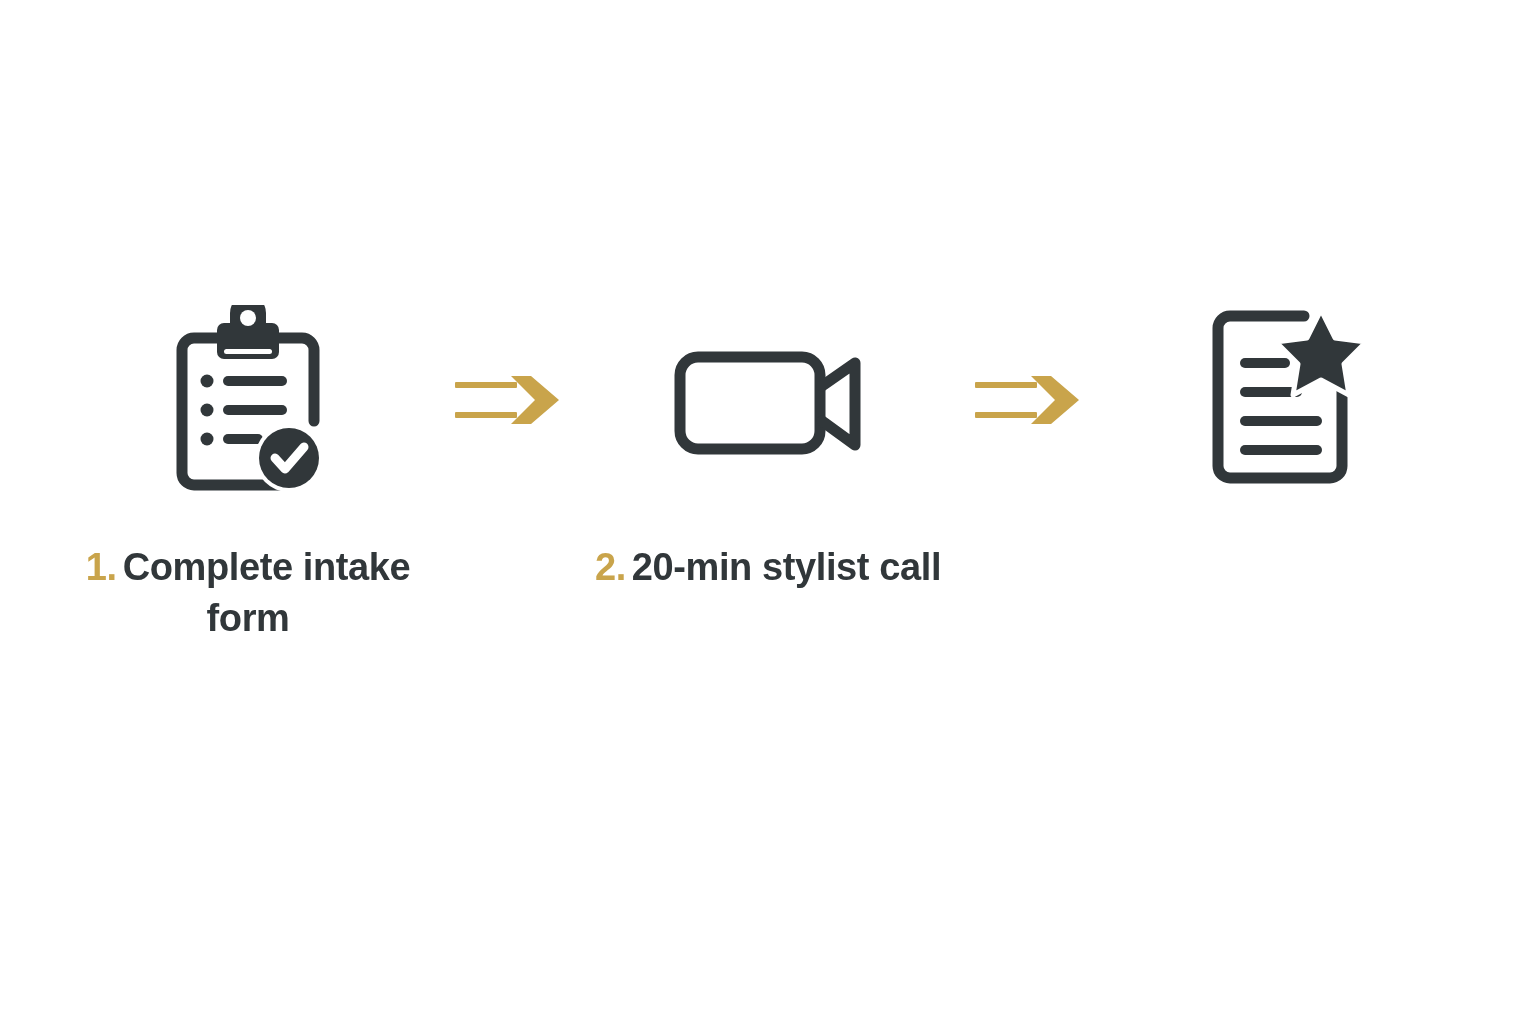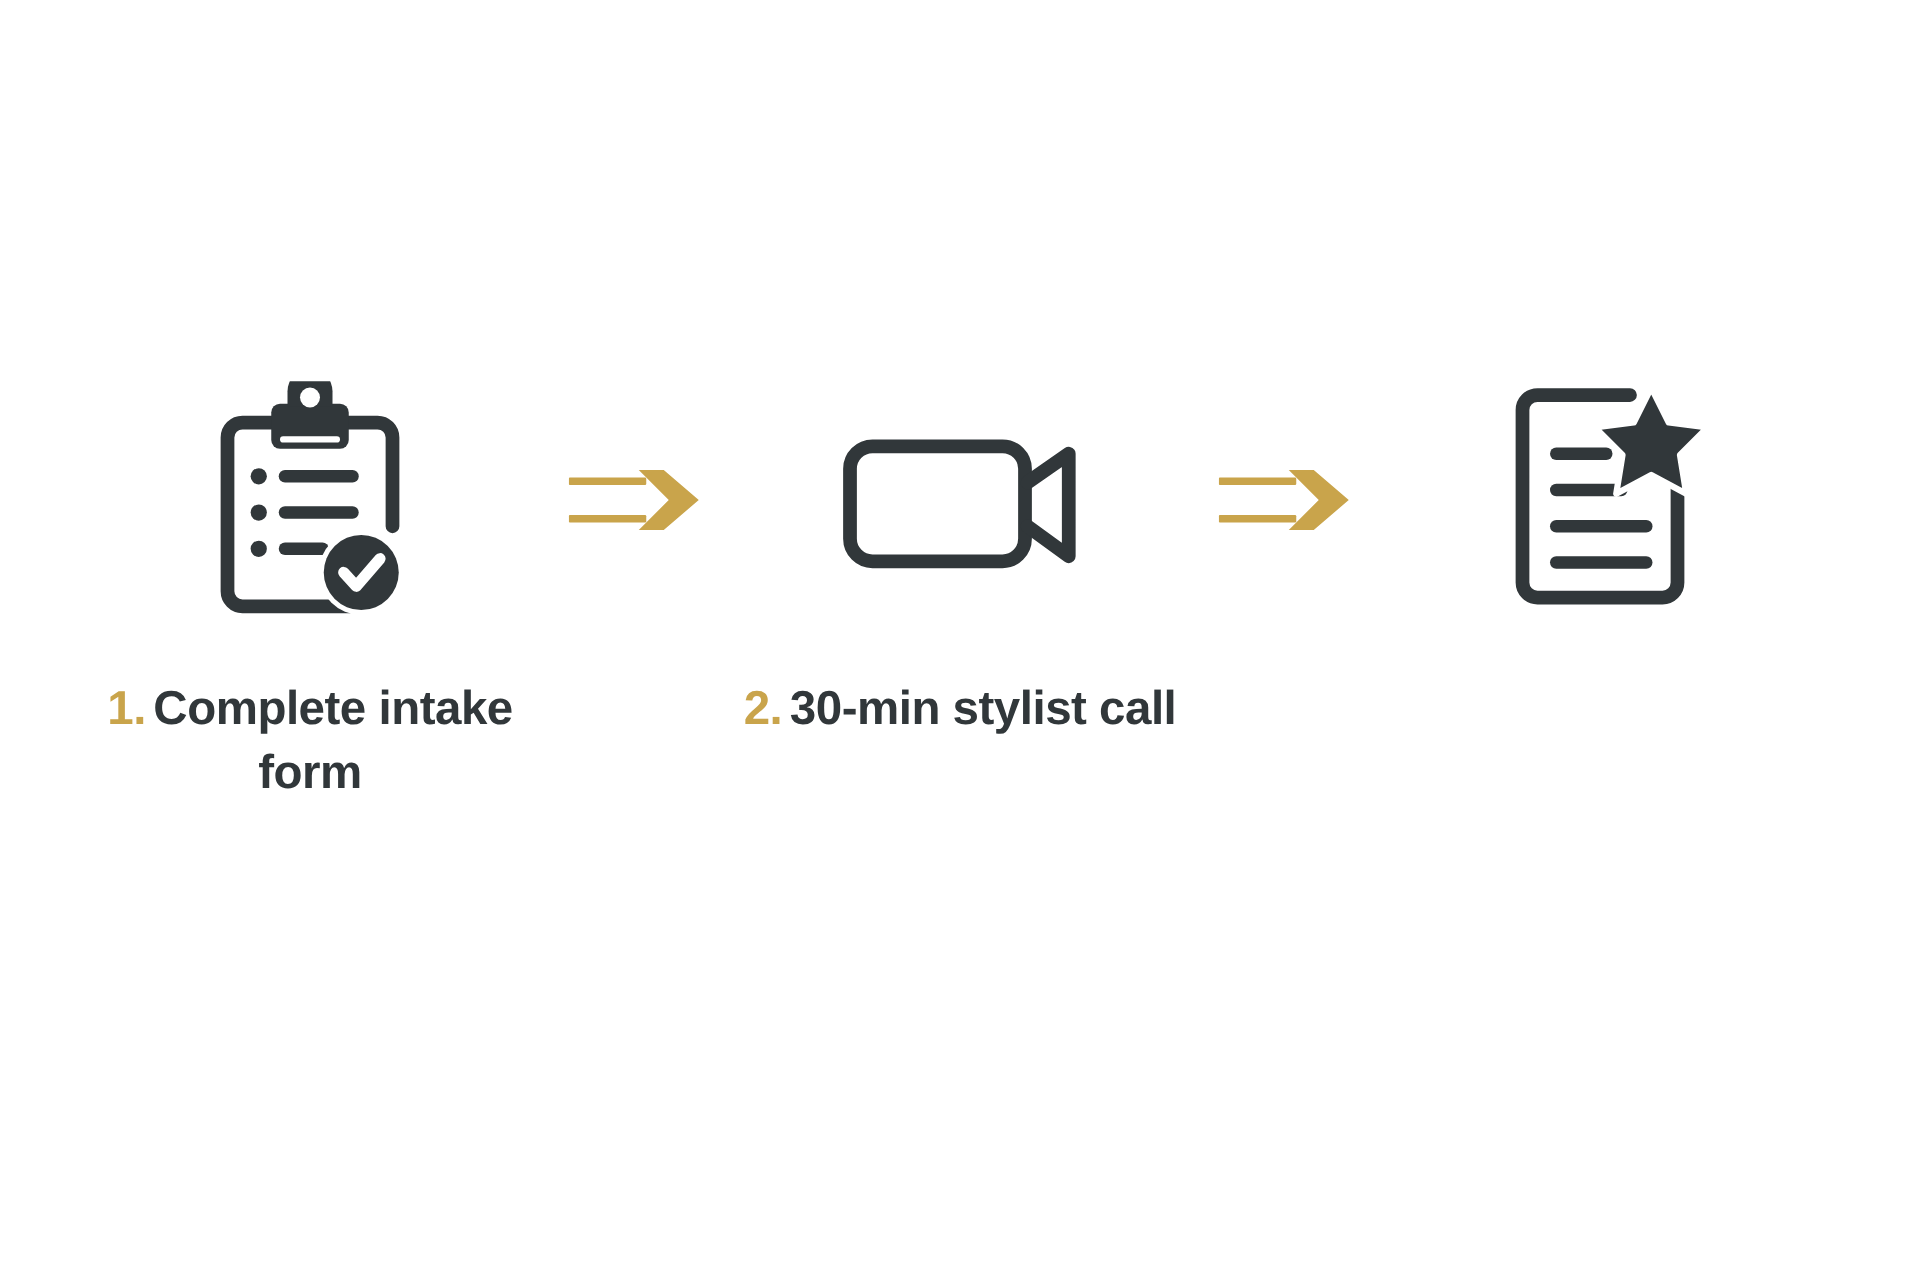--- a/index.html
+++ b/index.html
@@ -124,21 +124,21 @@
     </div>
 
     <div class="step">
       <div class="icon-slot">
         <svg class="icon-svg" width="190" height="130" viewBox="0 0 190 130">
           <rect x="7" y="22" width="140" height="92" rx="18" fill="none" stroke="#31373a" stroke-width="11" stroke-linejoin="round"></rect>
           <path d="M149 51 L182 28 V110 L149 86" fill="none" stroke="#31373a" stroke-width="11" stroke-linejoin="round" stroke-linecap="round"></path>
         </svg>
       </div>
       <div class="step-label">
-        <span class="step-number">2.</span><span>30-min stylist call</span>
+        <span class="step-number">2.</span><span>20-min stylist call</span>
       </div>
     </div>
 
     <div class="arrow-slot">
       <svg class="arrow-svg" width="106" height="56" viewBox="0 0 106 56">
         <rect x="0" y="10" width="62" height="6" rx="1" fill="#c9a44b"></rect>
         <rect x="0" y="40" width="62" height="6" rx="1" fill="#c9a44b"></rect>
         <path d="M56 4 H76 L104 28 L76 52 H56 L80 28 Z" fill="#c9a44b"></path>
       </svg>
     </div>

